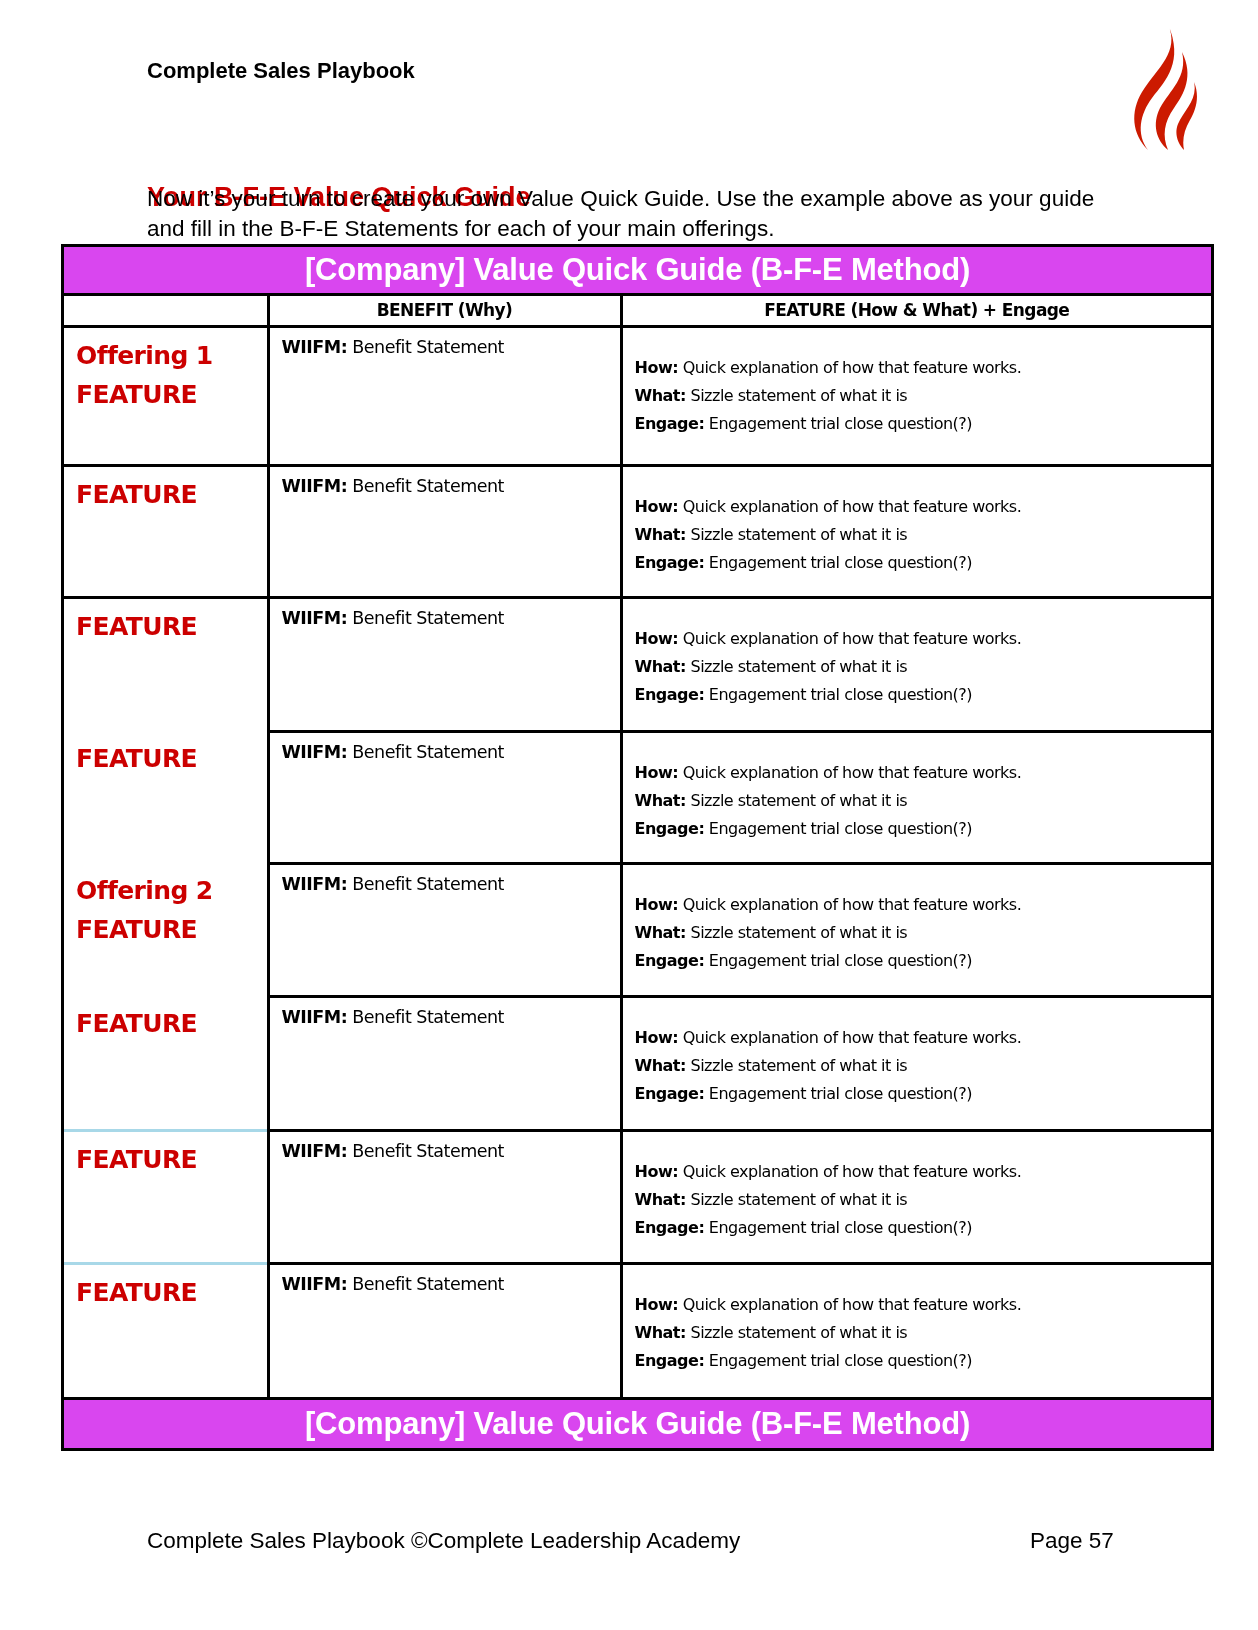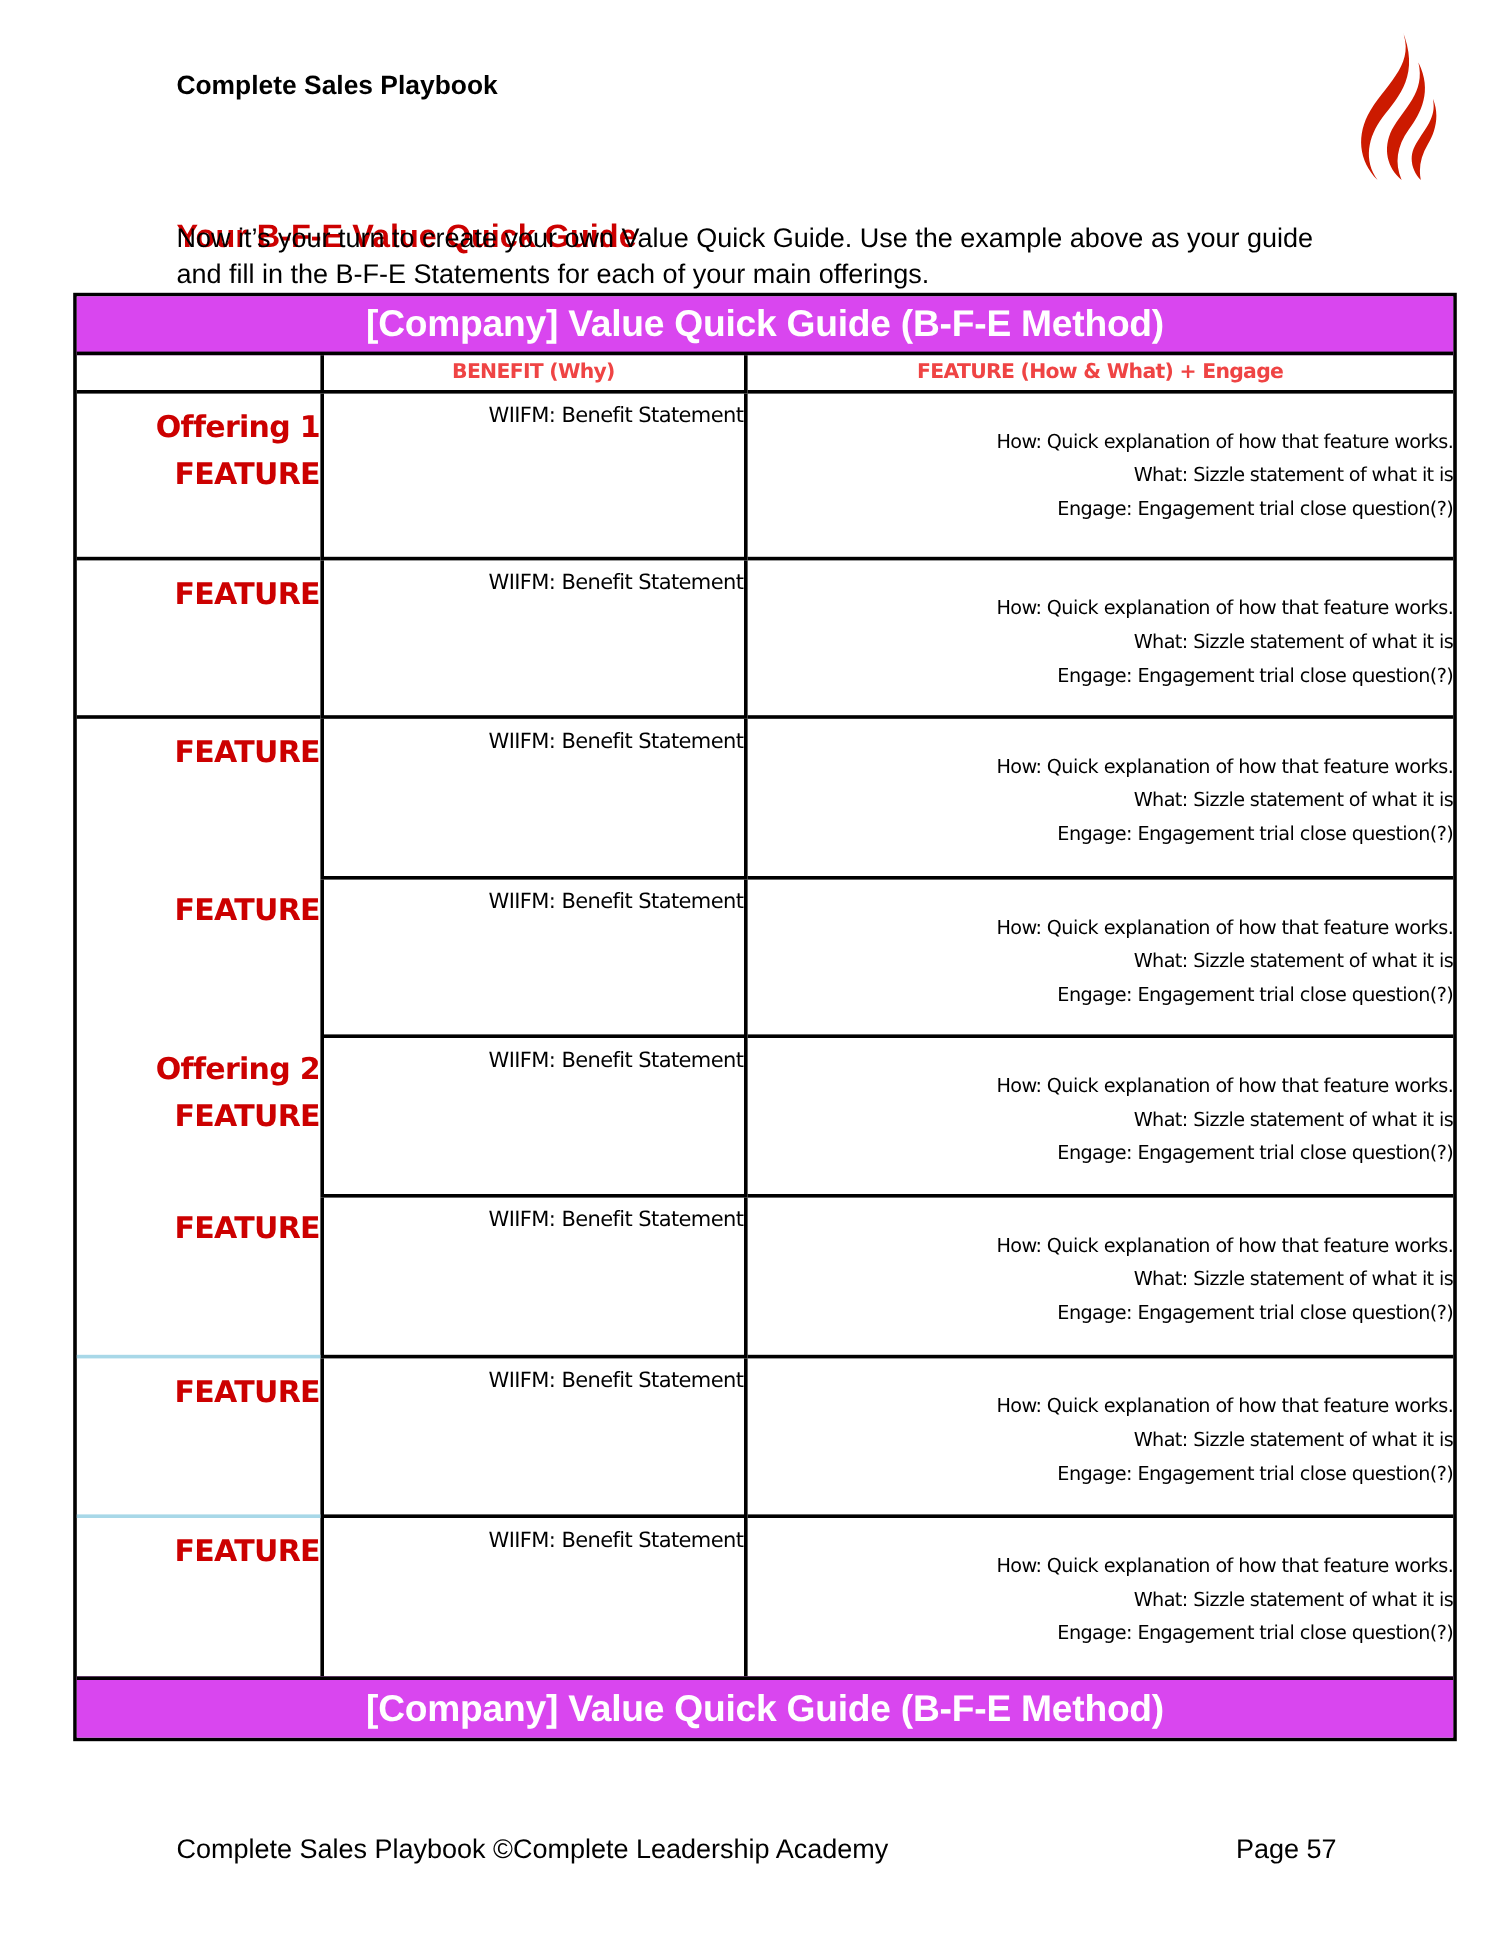--- a/index.html
+++ b/index.html
@@ -8,28 +8,28 @@
   .logo { position: absolute; left: 1118px; top: 22px; width: 80px; height: 130px; }
   .section-title { position: absolute; left: 147px; top: 147px; font-size: 27px; font-weight: bold; color: #cc0000; margin-top: 35px; }
   .intro { position: absolute; left: 147px; top: 184px; width: 960px; font-size: 22.5px; line-height: 30px; }
   .guide { position: absolute; left: 61px; top: 244px; width: 1153px; border: 3px solid #000; box-sizing: border-box; }
   .bar { background: #d946ef; color: #fff; font-weight: bold; font-size: 31px; text-align: center; height: 46px; line-height: 46px; font-family: "Liberation Sans", sans-serif; letter-spacing: -0.2px; }
   .bar.top { border-bottom: 3px solid #000; }
   .bar.bottom { border-top: 3px solid #000; height: 48px; line-height: 48px; }
   table { border-collapse: collapse; width: 100%; table-layout: fixed; }
   col.c1 { width: 204px; }
   col.c2 { width: 353px; }
-  td, th { padding: 0; vertical-align: top; box-sizing: border-box; text-align: right; }
-  th { height: 30px; font-family: "DejaVu Sans", sans-serif; font-weight: bold; font-size: 17px; color: #ef4444; text-align: center; border-bottom: 3px solid #000; line-height: 28px; letter-spacing: -0.6px; }
+  td, th { padding: 0; vertical-align: top; box-sizing: border-box; }
+  th { height: 30px; font-family: "DejaVu Sans", sans-serif; font-weight: bold; font-size: 17px; color: #000000; text-align: center; border-bottom: 3px solid #000; line-height: 28px; letter-spacing: -0.6px; }
   th + th, td + td { border-left: 3px solid #000; }
   td.label { padding: 8px 0 0 12px; font-family: "DejaVu Sans", sans-serif; font-weight: bold; font-size: 25px; color: #cc0000; line-height: 39px; letter-spacing: -0.6px; }
   td.benefit { padding: 9px 0 0 12px; font-family: "DejaVu Sans", sans-serif; font-size: 17.5px; letter-spacing: -0.5px; }
   td.feature { padding: 26px 0 0 12px; font-family: "DejaVu Sans", sans-serif; font-size: 16px; line-height: 28px; letter-spacing: -0.5px; }
   .feature .line { white-space: nowrap; }
-  .b { font-weight: normal; margin-left: 38px; }
+  .b { font-weight: bold; }
   tr.row td.benefit, tr.row td.feature { border-top: 3px solid #000; }
   tr.row.first td { border-top: none; }
   td.label.line-black { border-top: 3px solid #000; }
   td.label.line-blue { border-top: 3px solid #a8d8e8; }
   .footer-left { position: absolute; left: 147px; top: 1528px; font-size: 22.5px; }
   .footer-right { position: absolute; left: 1030px; top: 1528px; font-size: 22.5px; }
 </style>
 </head>
 <body>
 

